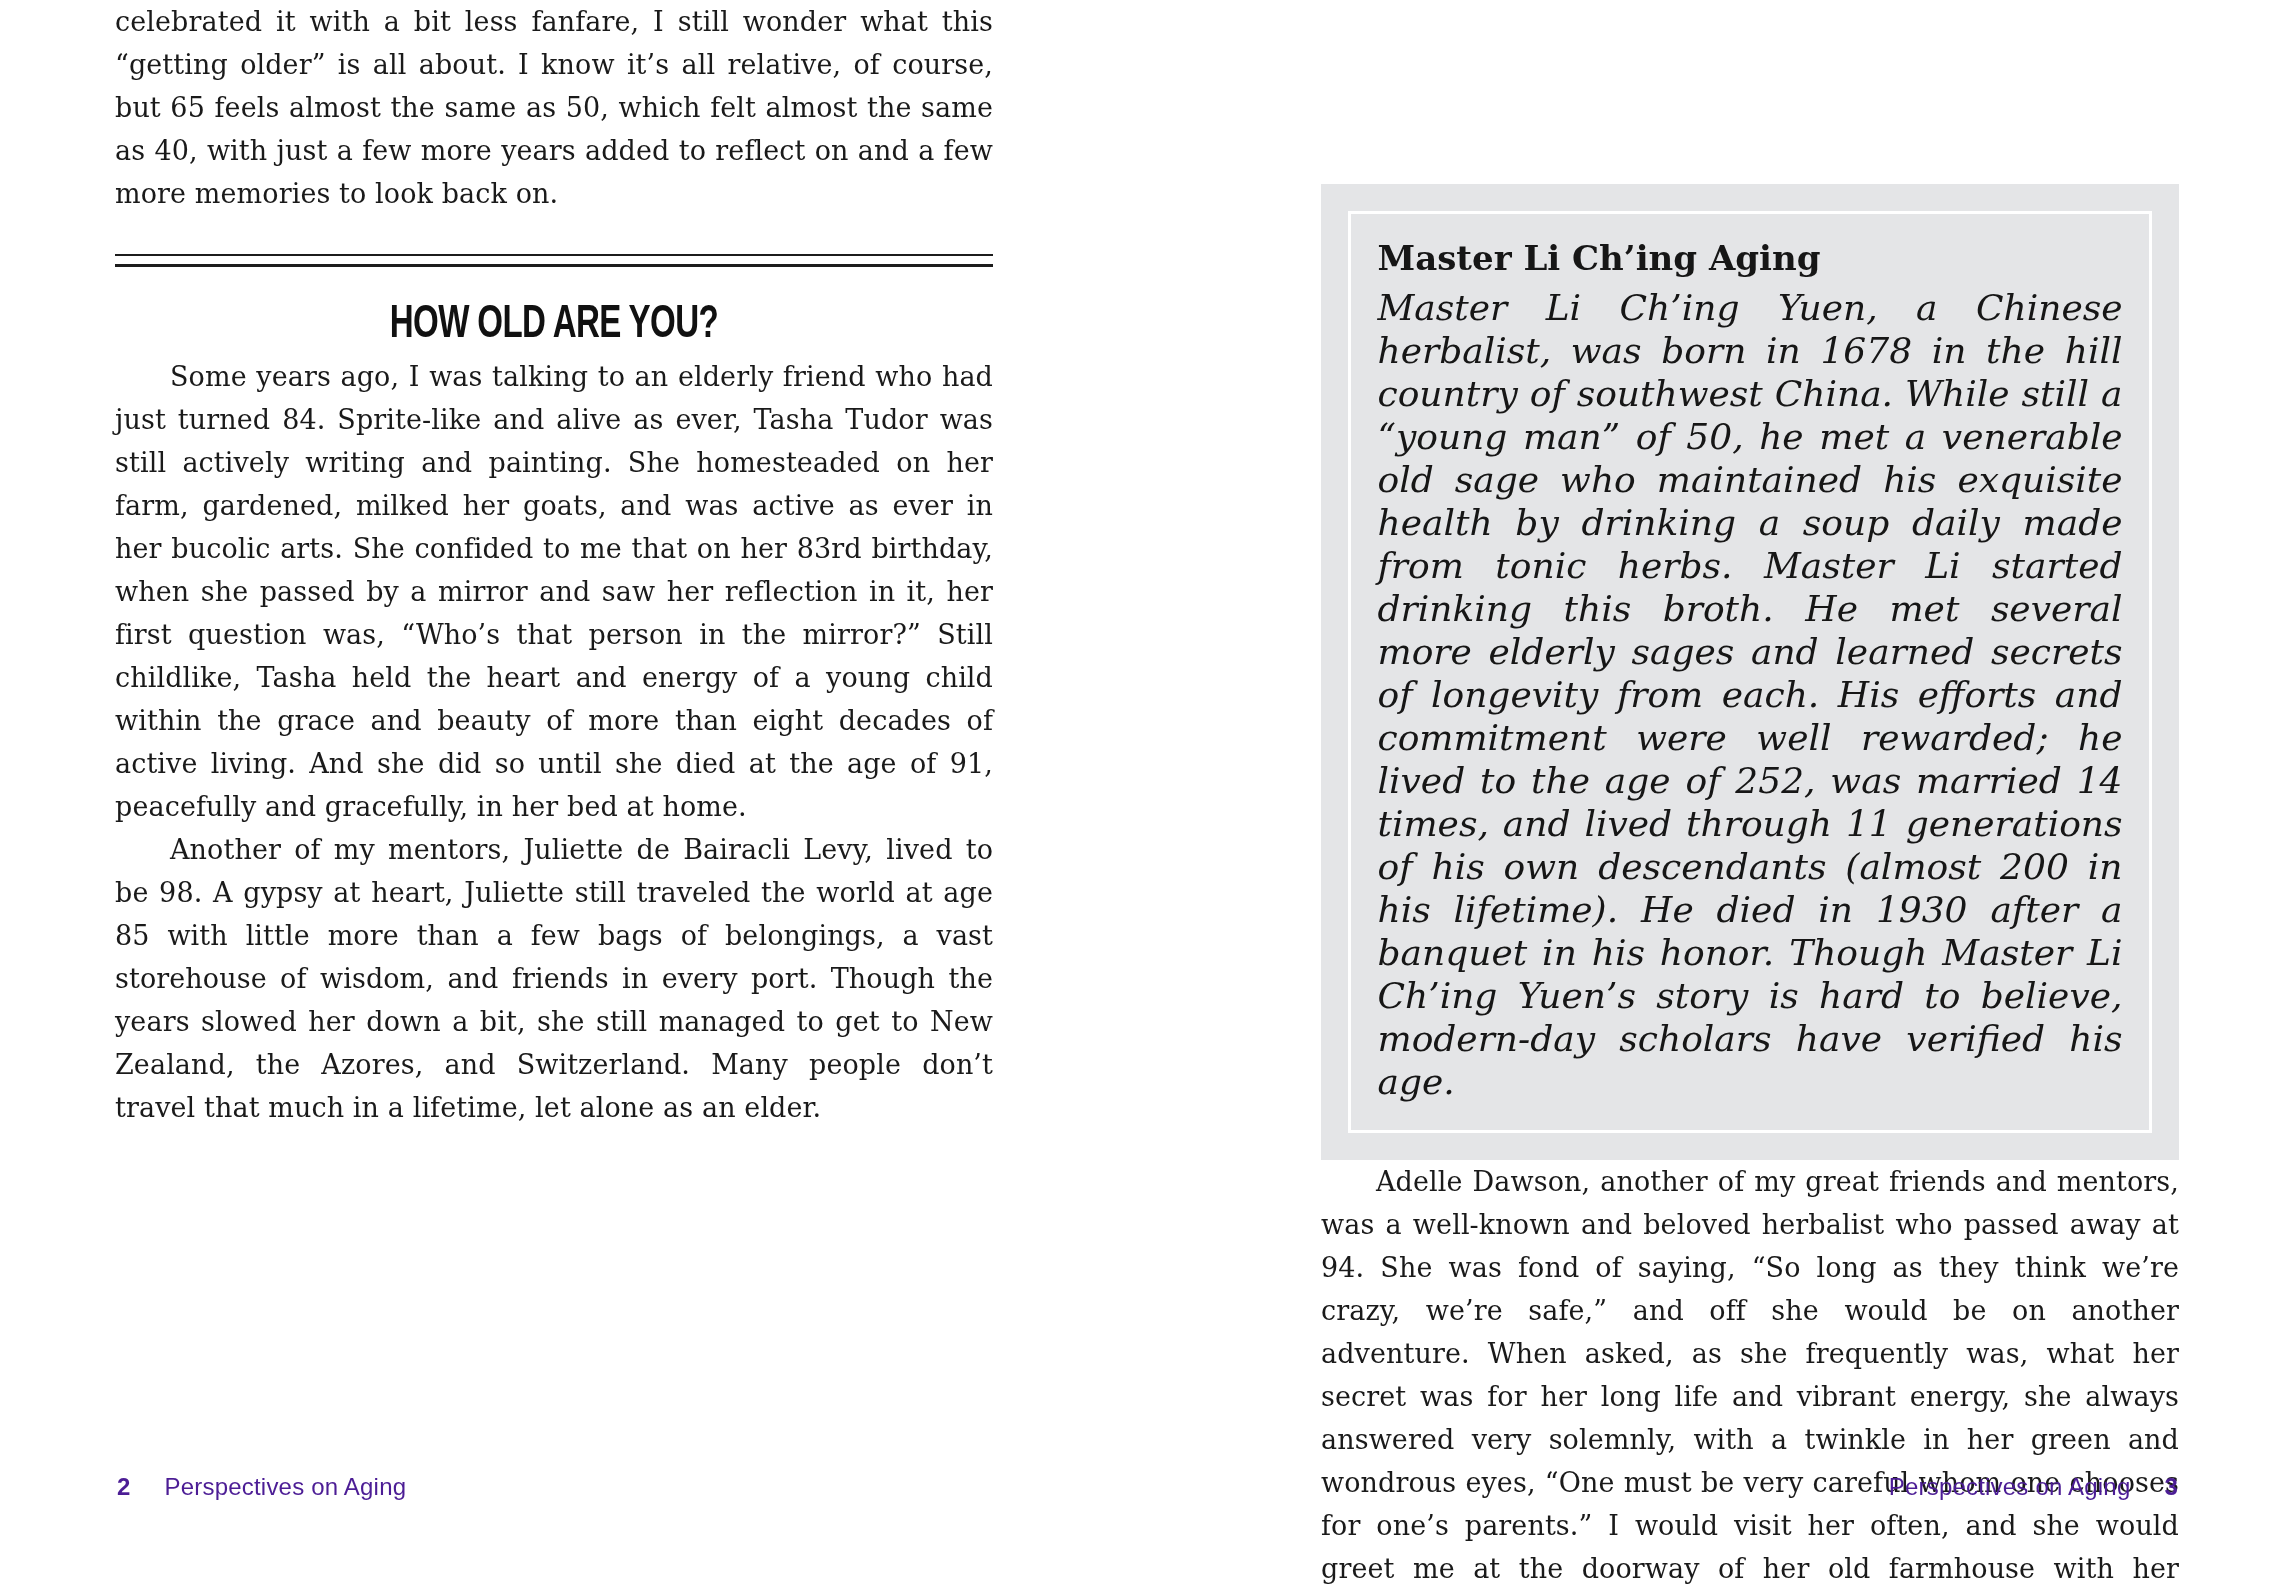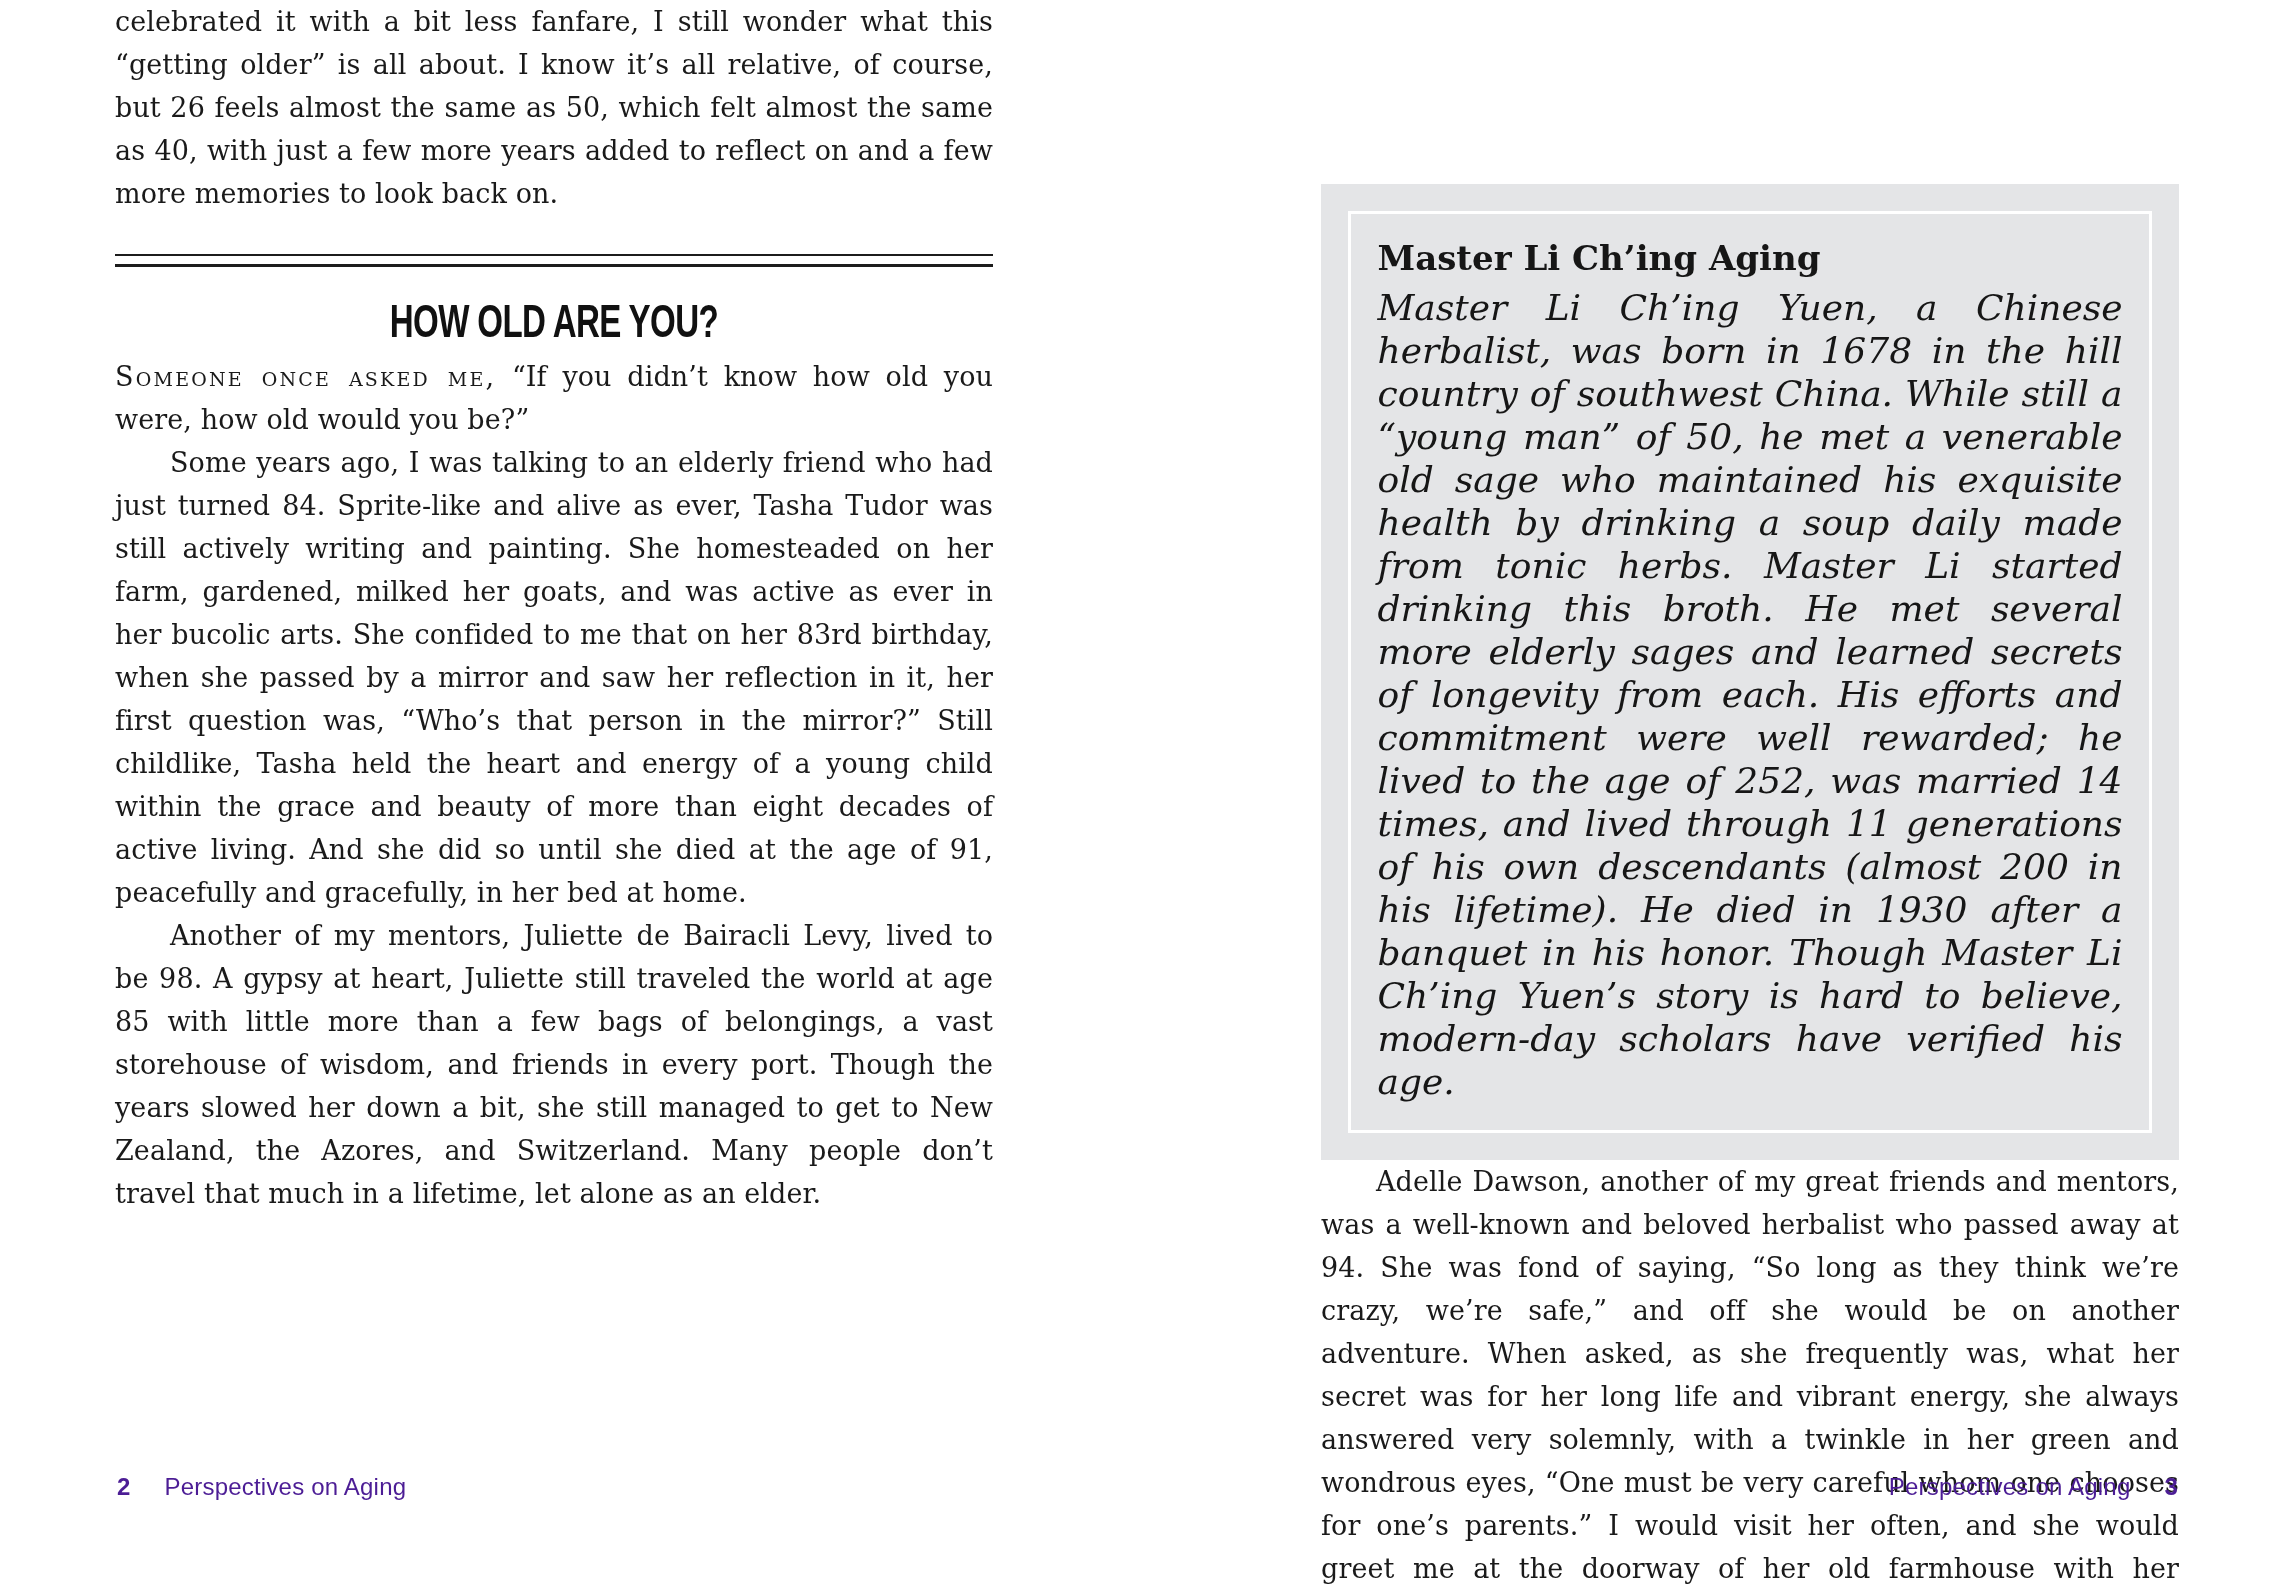--- a/index.html
+++ b/index.html
@@ -107,27 +107,26 @@
   .footer-left .pagenum  { margin-right: 34px; }
   .footer-right .pagenum { margin-left: 34px; }
 </style>
 </head>
 <body>
 
 <div class="spread">
 
   <section class="col col-left">
     <div class="body-text">
-      <p class="para continuation">celebrated it with a bit less fanfare, I still wonder what this “getting older” is all about. I know it’s all relative, of course, but 26 feels almost the same as 50, which felt almost the same as 40, with just a few more years added to reflect on and a few more memories to look back on.</p>
+      <p class="para continuation">celebrated it with a bit less fanfare, I still wonder what this “getting older” is all about. I know it’s all relative, of course, but 65 feels almost the same as 50, which felt almost the same as 40, with just a few more years added to reflect on and a few more memories to look back on.</p>
 
       <div class="section-rule"></div>
 
       <h2 class="section-heading"><span class="heading-squeeze">HOW OLD ARE YOU?</span></h2>
 
-      <p class="para"><span class="smallcaps">Someone once asked me,</span><span> “If you didn’t know how old you were, how old would you be?”</span></p>
 
       <p class="para indent">Some years ago, I was talking to an elderly friend who had just turned 84. Sprite-like and alive as ever, Tasha Tudor was still actively writing and painting. She homesteaded on her farm, gardened, milked her goats, and was active as ever in her bucolic arts. She confided to me that on her 83rd birthday, when she passed by a mirror and saw her reflection in it, her first question was, “Who’s that person in the mirror?” Still childlike, Tasha held the heart and energy of a young child within the grace and beauty of more than eight decades of active living. And she did so until she died at the age of 91, peacefully and gracefully, in her bed at home.</p>
 
       <p class="para indent">Another of my mentors, Juliette de Bairacli Levy, lived to be 98. A gypsy at heart, Juliette still traveled the world at age 85 with little more than a few bags of belongings, a vast storehouse of wisdom, and friends in every port. Though the years slowed her down a bit, she still managed to get to New Zealand, the Azores, and Switzerland. Many people don’t travel that much in a lifetime, let alone as an elder.</p>
     </div>
   </section>
 
   <section class="col col-right">
     <aside class="sidebar-box">
       <div class="sidebar-frame">

